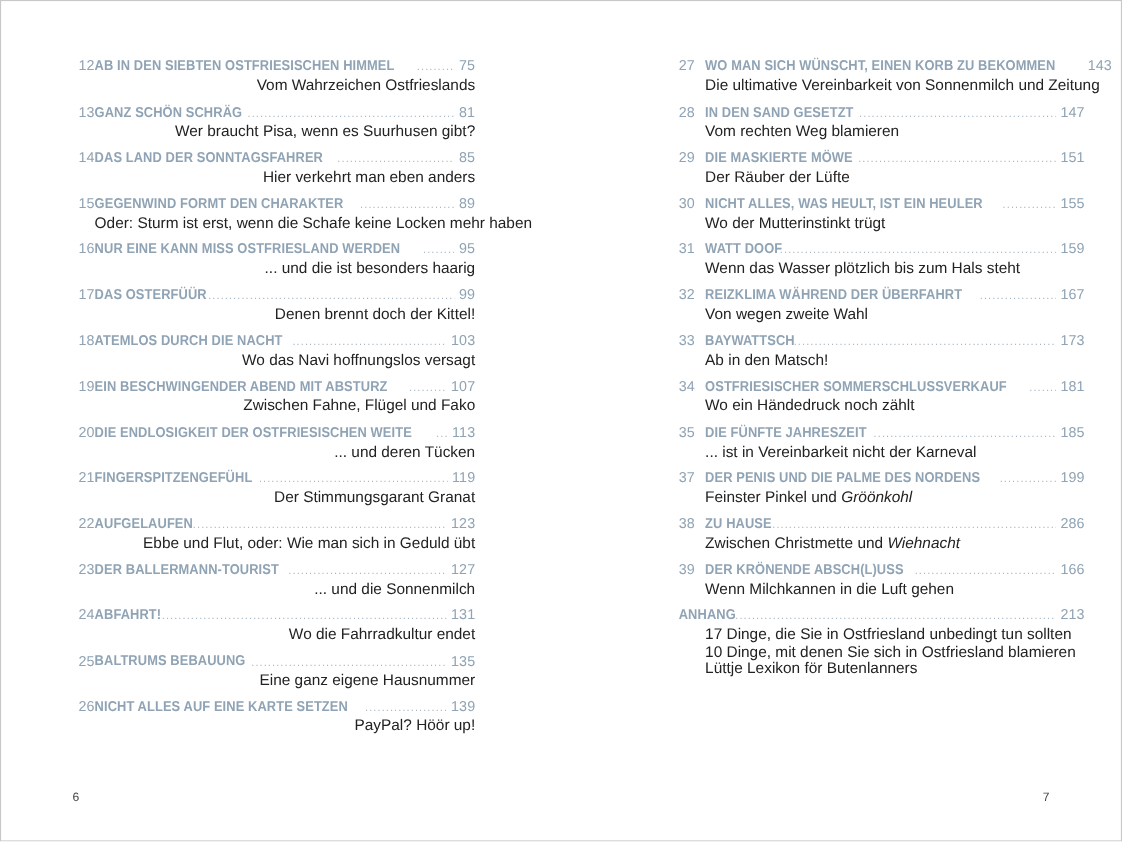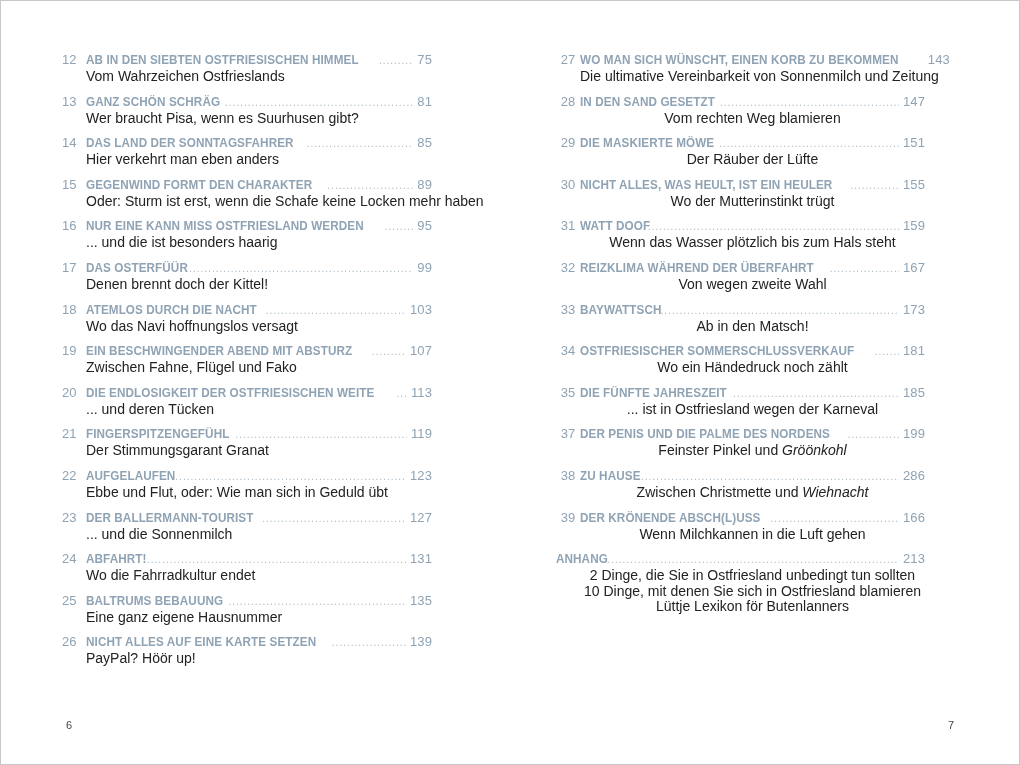--- a/index.html
+++ b/index.html
@@ -6,22 +6,22 @@
   body {
     width: 1020px; height: 765px; background: #ffffff;
     position: relative; overflow: hidden;
     font-family: "Liberation Sans", "DejaVu Sans", sans-serif;
   }
   .frame {
     position: absolute; left: 0; top: 0; width: 1018px; height: 763px;
     border: 1px solid #c8c8c8; box-sizing: content-box;
   }
   .page { position: absolute; top: 52px; }
-  .page.left { left: 62px; width: 370px; }
-  .page.right { left: 556px; width: 369px; text-align: center; }
+  .page.left { left: 62px; width: 370px; text-align: right; }
+  .page.right { left: 617px; width: 369px; }
   .entry { position: relative; height: 41.6px; }
   .head {
     display: flex; align-items: baseline;
     font-family: "Liberation Sans", sans-serif;
     font-size: 13px; font-weight: bold; letter-spacing: 0.1px;
     color: #8fa3b4; white-space: nowrap; line-height: 16px;
   }
   .num { width: 24px; flex: 0 0 24px; font-weight: normal; font-size: 13px; }
   .num.none { width: 0; flex: 0 0 0; }
   .title { flex: 0 0 auto; transform: scaleX(0.9); transform-origin: left center; }
@@ -262,21 +262,21 @@
       </div>
       <div class="sub">Wo ein Händedruck noch zählt</div>
     </div>
   <div class="entry">
       <div class="head">
         <span class="num">35</span>
         <span class="title">DIE FÜNFTE JAHRESZEIT</span>
         <span class="dots"></span>
         <span class="pg">185</span>
       </div>
-      <div class="sub">... ist in Ostfriesland wegen der Karneval</div>
+      <div class="sub">... ist in Vereinbarkeit nicht der Karneval</div>
     </div>
   <div class="entry">
       <div class="head">
         <span class="num">37</span>
         <span class="title">DER PENIS UND DIE PALME DES NORDENS</span>
         <span class="dots"></span>
         <span class="pg">199</span>
       </div>
       <div class="sub"><span>Feinster Pinkel und </span><i>Gröönkohl</i></div>
     </div>
@@ -298,20 +298,20 @@
       </div>
       <div class="sub">Wenn Milchkannen in die Luft gehen</div>
     </div>
   <div class="entry">
     <div class="head">
         <span class="num none"></span>
         <span class="title">ANHANG</span>
         <span class="dots"></span>
         <span class="pg">213</span>
       </div>
-    <div class="sub appendix">2 Dinge, die Sie in Ostfriesland unbedingt tun sollten</div>
+    <div class="sub appendix">17 Dinge, die Sie in Ostfriesland unbedingt tun sollten</div>
     <div class="sub appendix">10 Dinge, mit denen Sie sich in Ostfriesland blamieren</div>
     <div class="sub appendix">Lüttje Lexikon för Butenlanners</div>
   </div>
 </div>
 
 <div class="folio left">6</div>
 <div class="folio right">7</div>
 
 </body></html>

